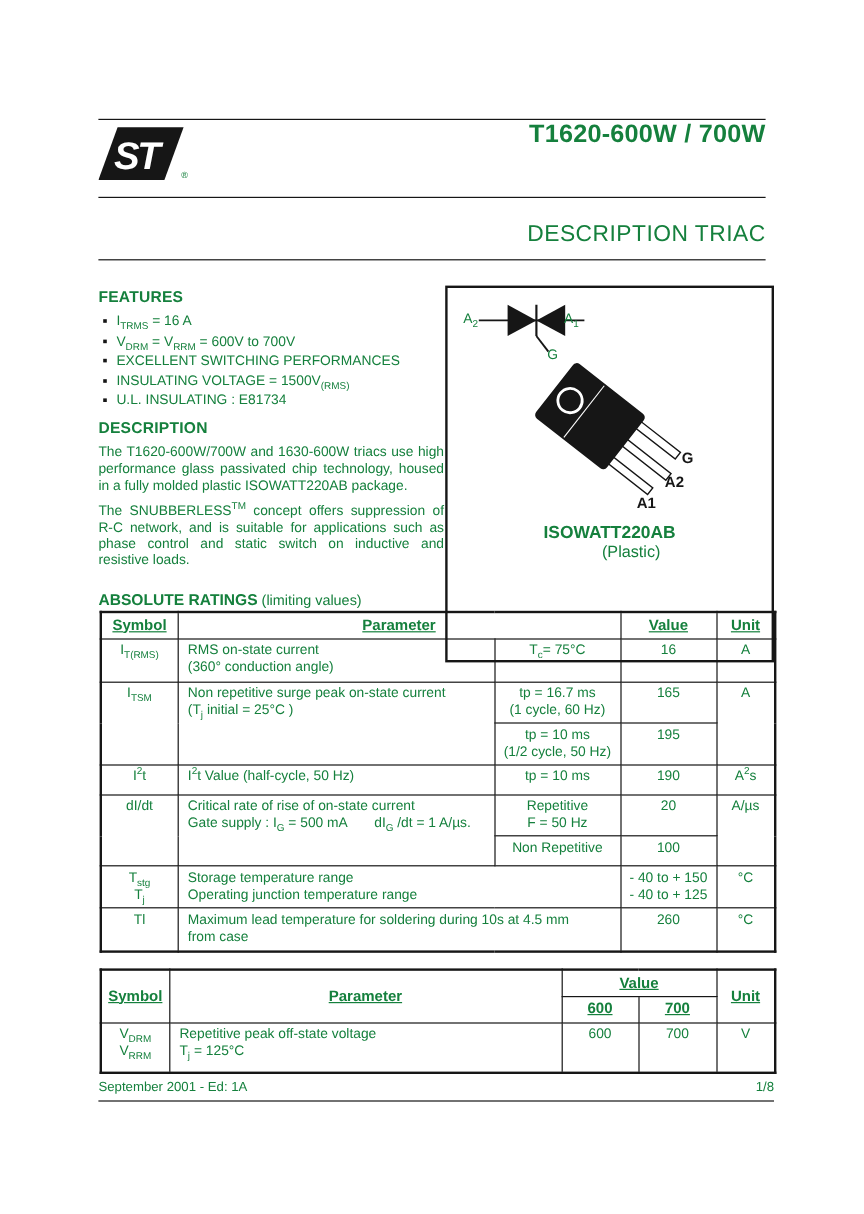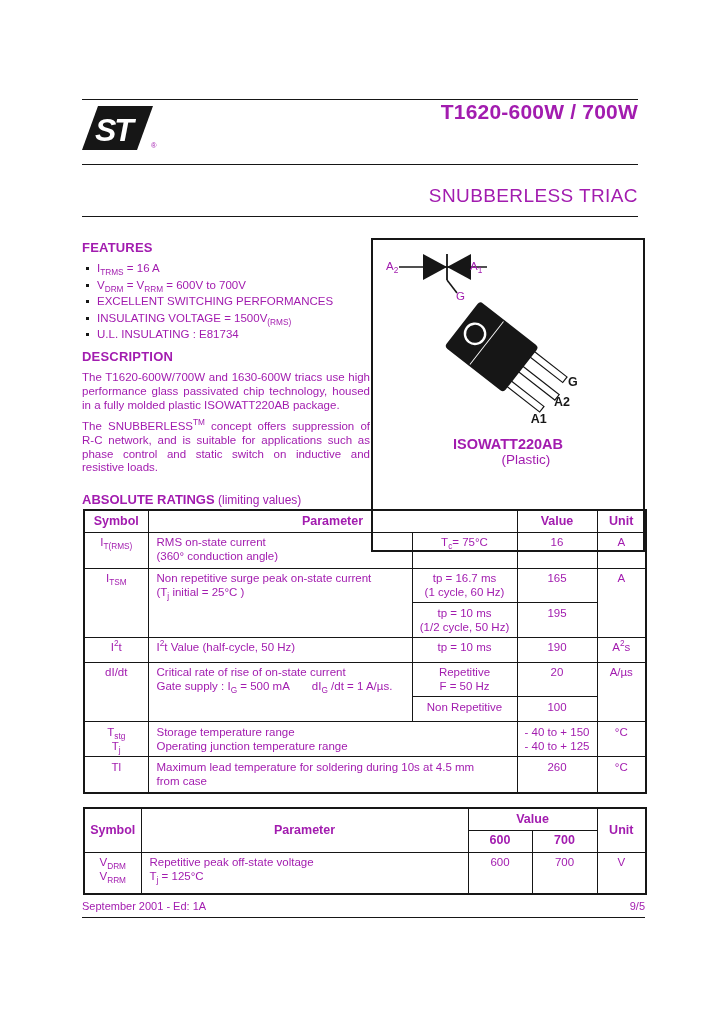--- a/index.html
+++ b/index.html
@@ -1,19 +1,19 @@
 <!DOCTYPE html>
 <html><head>
 <meta charset="utf-8">
 <style>
   * { margin:0; padding:0; box-sizing:border-box; }
   html,body { background:#888; }
   .page {
     position:relative; width:720px; height:1012px; margin:0 auto;
-    background:#ffffff; color:#a21caf;
+    background:#ffffff; color:#15803d;
     font-family:"Liberation Sans", sans-serif;
     overflow:hidden;
   }
   .rule { position:absolute; left:82px; width:556px; border-top:1.6px solid #161616; }
   sub, sup { line-height:0; font-size:72%; }
 
   
   .logo { position:absolute; left:82px; top:105px; }
   .logo-reg { position:absolute; left:151px; top:141px; font-size:7.5px; }
   .doc-title { position:absolute; right:82px; top:101px; text-align:right;
@@ -42,21 +42,21 @@
 
   
   .ratings-title { position:absolute; left:82px; top:492px; font-size:12px; }
   .ratings-title b { font-size:13px; }
   table { border-collapse:collapse; table-layout:fixed; width:562px;
           border:2px solid #161616; }
   #t1 { position:absolute; left:83px; top:509px; }
   #t2 { position:absolute; left:83px; top:807px; }
   td { border:1px solid #161616; font-size:11.5px; vertical-align:top;
        padding:2.5px 3px; line-height:1.24; overflow:hidden; }
-  td.th { font-weight:bold; text-align:center; vertical-align:middle; font-size:12.5px; }
+  td.th { font-weight:bold; text-align:center; vertical-align:middle; font-size:12.5px;text-decoration:underline; }
   td.c { text-align:center; }
   td.param { padding-left:8px; }
   .gap { margin-left:22px; }
 
   
   .footer-left  { position:absolute; left:82px;  top:900px; font-size:11px; }
   .footer-right { position:absolute; right:75px; top:900px; font-size:11px; }
 </style>
 </head>
 <body>
@@ -71,21 +71,21 @@
     <svg width="72" height="47" viewBox="0 0 72 47">
       <polygon points="16,1 71,1 55,45 0,45" fill="#161616"></polygon>
       <text x="13" y="36" font-size="32" font-style="italic" font-weight="bold" fill="#ffffff" letter-spacing="-2">ST</text>
     </svg>
   </div>
   <span class="logo-reg">®</span>
 
   <div class="doc-title">
     <div>T1620-600W / 700W</div>
   </div>
-  <div class="doc-subtitle">SNUBBERLESS TRIAC</div>
+  <div class="doc-subtitle">DESCRIPTION TRIAC</div>
 
   <div class="features">
     <div class="sec-head">FEATURES</div>
     <ul>
       <li><span class="bullet"></span><span>I<sub>TRMS</sub> = 16 A</span></li>
       <li><span class="bullet"></span><span>V<sub>DRM</sub> = V<sub>RRM</sub> = 600V to 700V</span></li>
       <li><span class="bullet"></span><span>EXCELLENT SWITCHING PERFORMANCES</span></li>
       <li><span class="bullet"></span><span>INSULATING VOLTAGE = 1500V<sub>(RMS)</sub></span></li>
       <li><span class="bullet"></span><span>U.L. INSULATING : E81734</span></li>
     </ul>
@@ -262,16 +262,16 @@
         <div>T<sub>j</sub> = 125°C</div>
       </td>
       <td class="c">600</td>
       <td class="c">700</td>
       <td class="c">V</td>
     </tr>
   </tbody>
     </table>
 
   <div class="footer-left">September 2001 - Ed: 1A</div>
-  <div class="footer-right">9/5</div>
+  <div class="footer-right">1/8</div>
   <div class="rule" style="top:917px;width:563px"></div>
 
 </div>
 
 </body></html>

